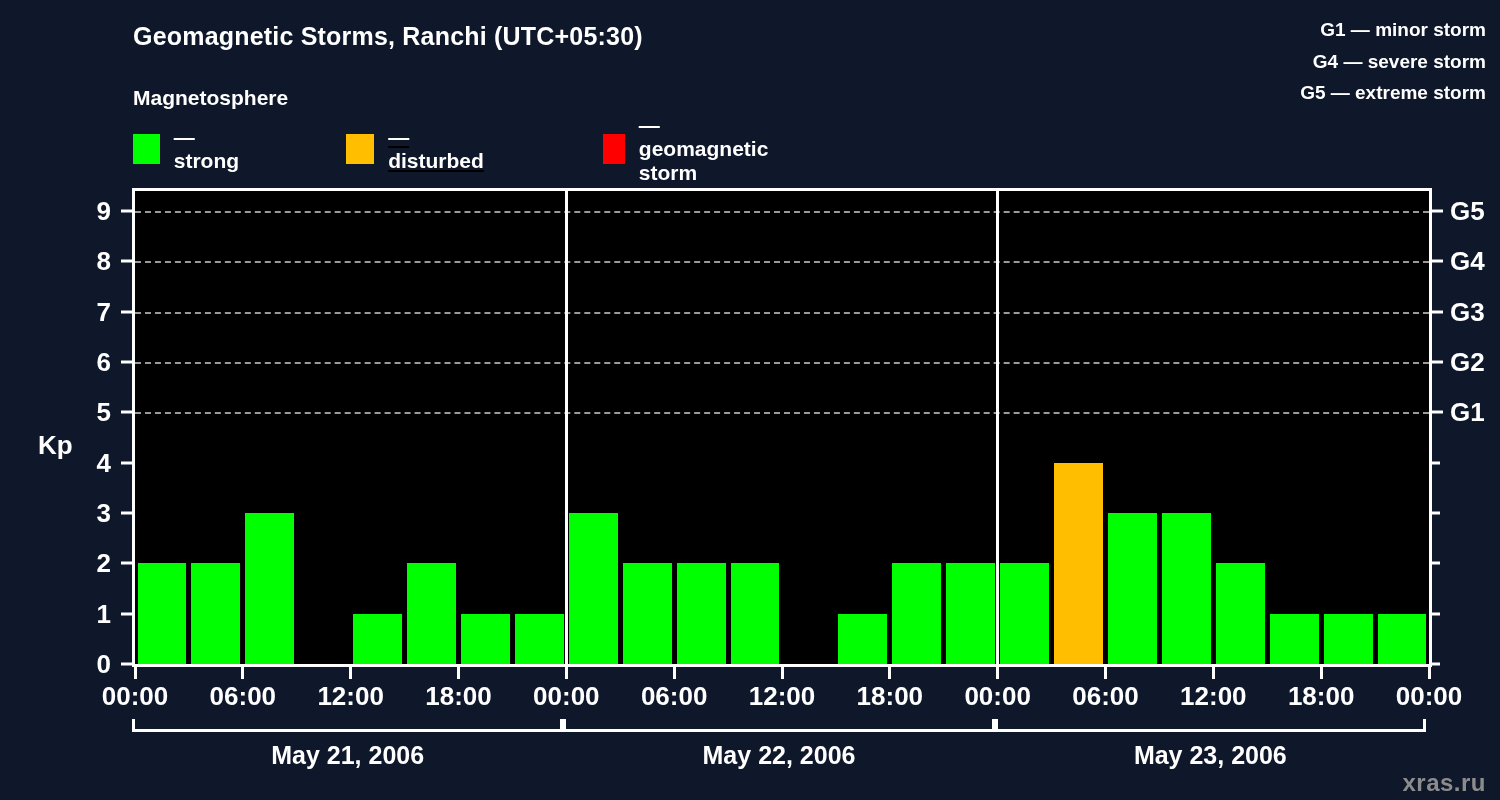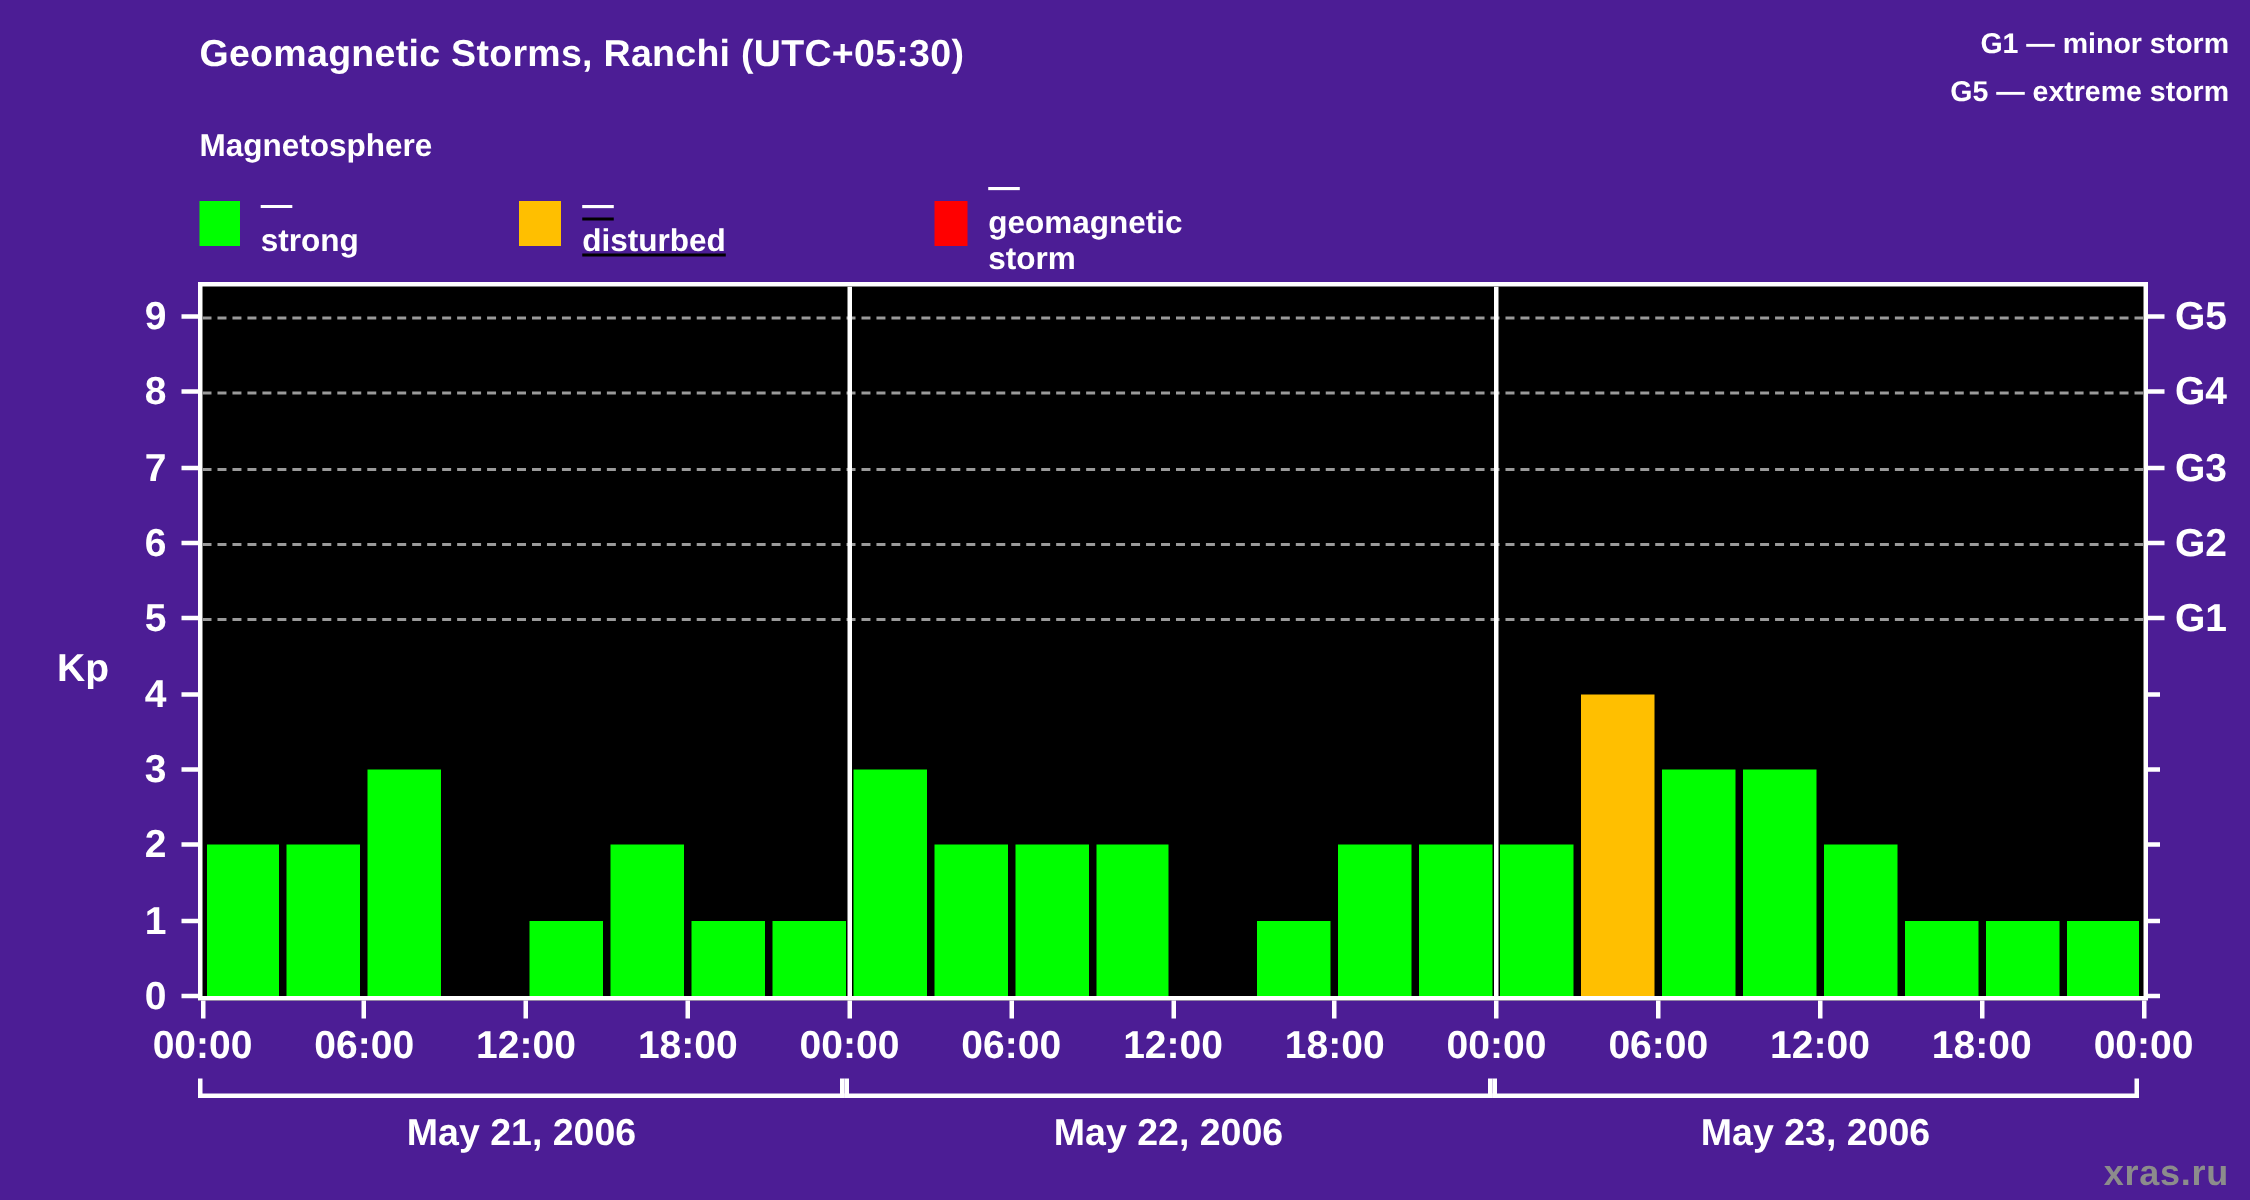--- a/index.html
+++ b/index.html
@@ -2,21 +2,21 @@
 <html><head>
 <meta charset="utf-8">
 <style>
   * { box-sizing: border-box; margin: 0; padding: 0; }
   html, body {
     width: 1500px; height: 800px;
     background: #000000;
     font-family: "Liberation Sans", sans-serif;
     overflow: hidden;
   }
-  #root { position: relative; width: 1500px; height: 800px; background: #4c1d95; }
+  #root { position: relative; width: 1500px; height: 800px; background: #0f172a; }
 
   .txt { color: #ffffff; font-weight: bold; white-space: nowrap; }
 
   #chart-title {
     position: absolute; left: 133px; top: 22px;
     font-size: 25px; letter-spacing: .2px;
   }
 
   #legend-heading {
     position: absolute; left: 133px; top: 86px;
@@ -110,28 +110,29 @@
 
   <div id="legend-row">
       <div class="legend-item" style="left: 0px;">
         <span class="legend-swatch" style="background: rgb(0, 255, 0);"></span>
         <span class="legend-label" style="margin-left: 14px;">— strong</span>
       </div>
       <div class="legend-item" style="left: 213px; text-decoration: underline;">
         <span class="legend-swatch" style="background: rgb(255, 191, 0);"></span>
         <span class="legend-label" style="margin-left: 14px;">— disturbed</span>
       </div>
-      <div class="legend-item" style="left: 490px;">
+      <div class="legend-item" style="left: 470px;">
         <span class="legend-swatch" style="background: rgb(255, 0, 0);"></span>
         <span class="legend-label" style="margin-left: 14px;">— geomagnetic storm</span>
       </div>
     </div>
 
   <div id="gscale-legend">
       <div class="gscale-line">G1 — minor storm</div>
+      <div class="gscale-line">G4 — severe storm</div>
       <div class="gscale-line">G5 — extreme storm</div>
     </div>
 
   <div id="plot">
     <div id="plot-inner">
         <div class="gridline" style="top: 221.404px;"></div>
         <div class="gridline" style="top: 171.085px;"></div>
         <div class="gridline" style="top: 120.766px;"></div>
         <div class="gridline" style="top: 70.4468px;"></div>
         <div class="gridline" style="top: 20.1277px;"></div>

